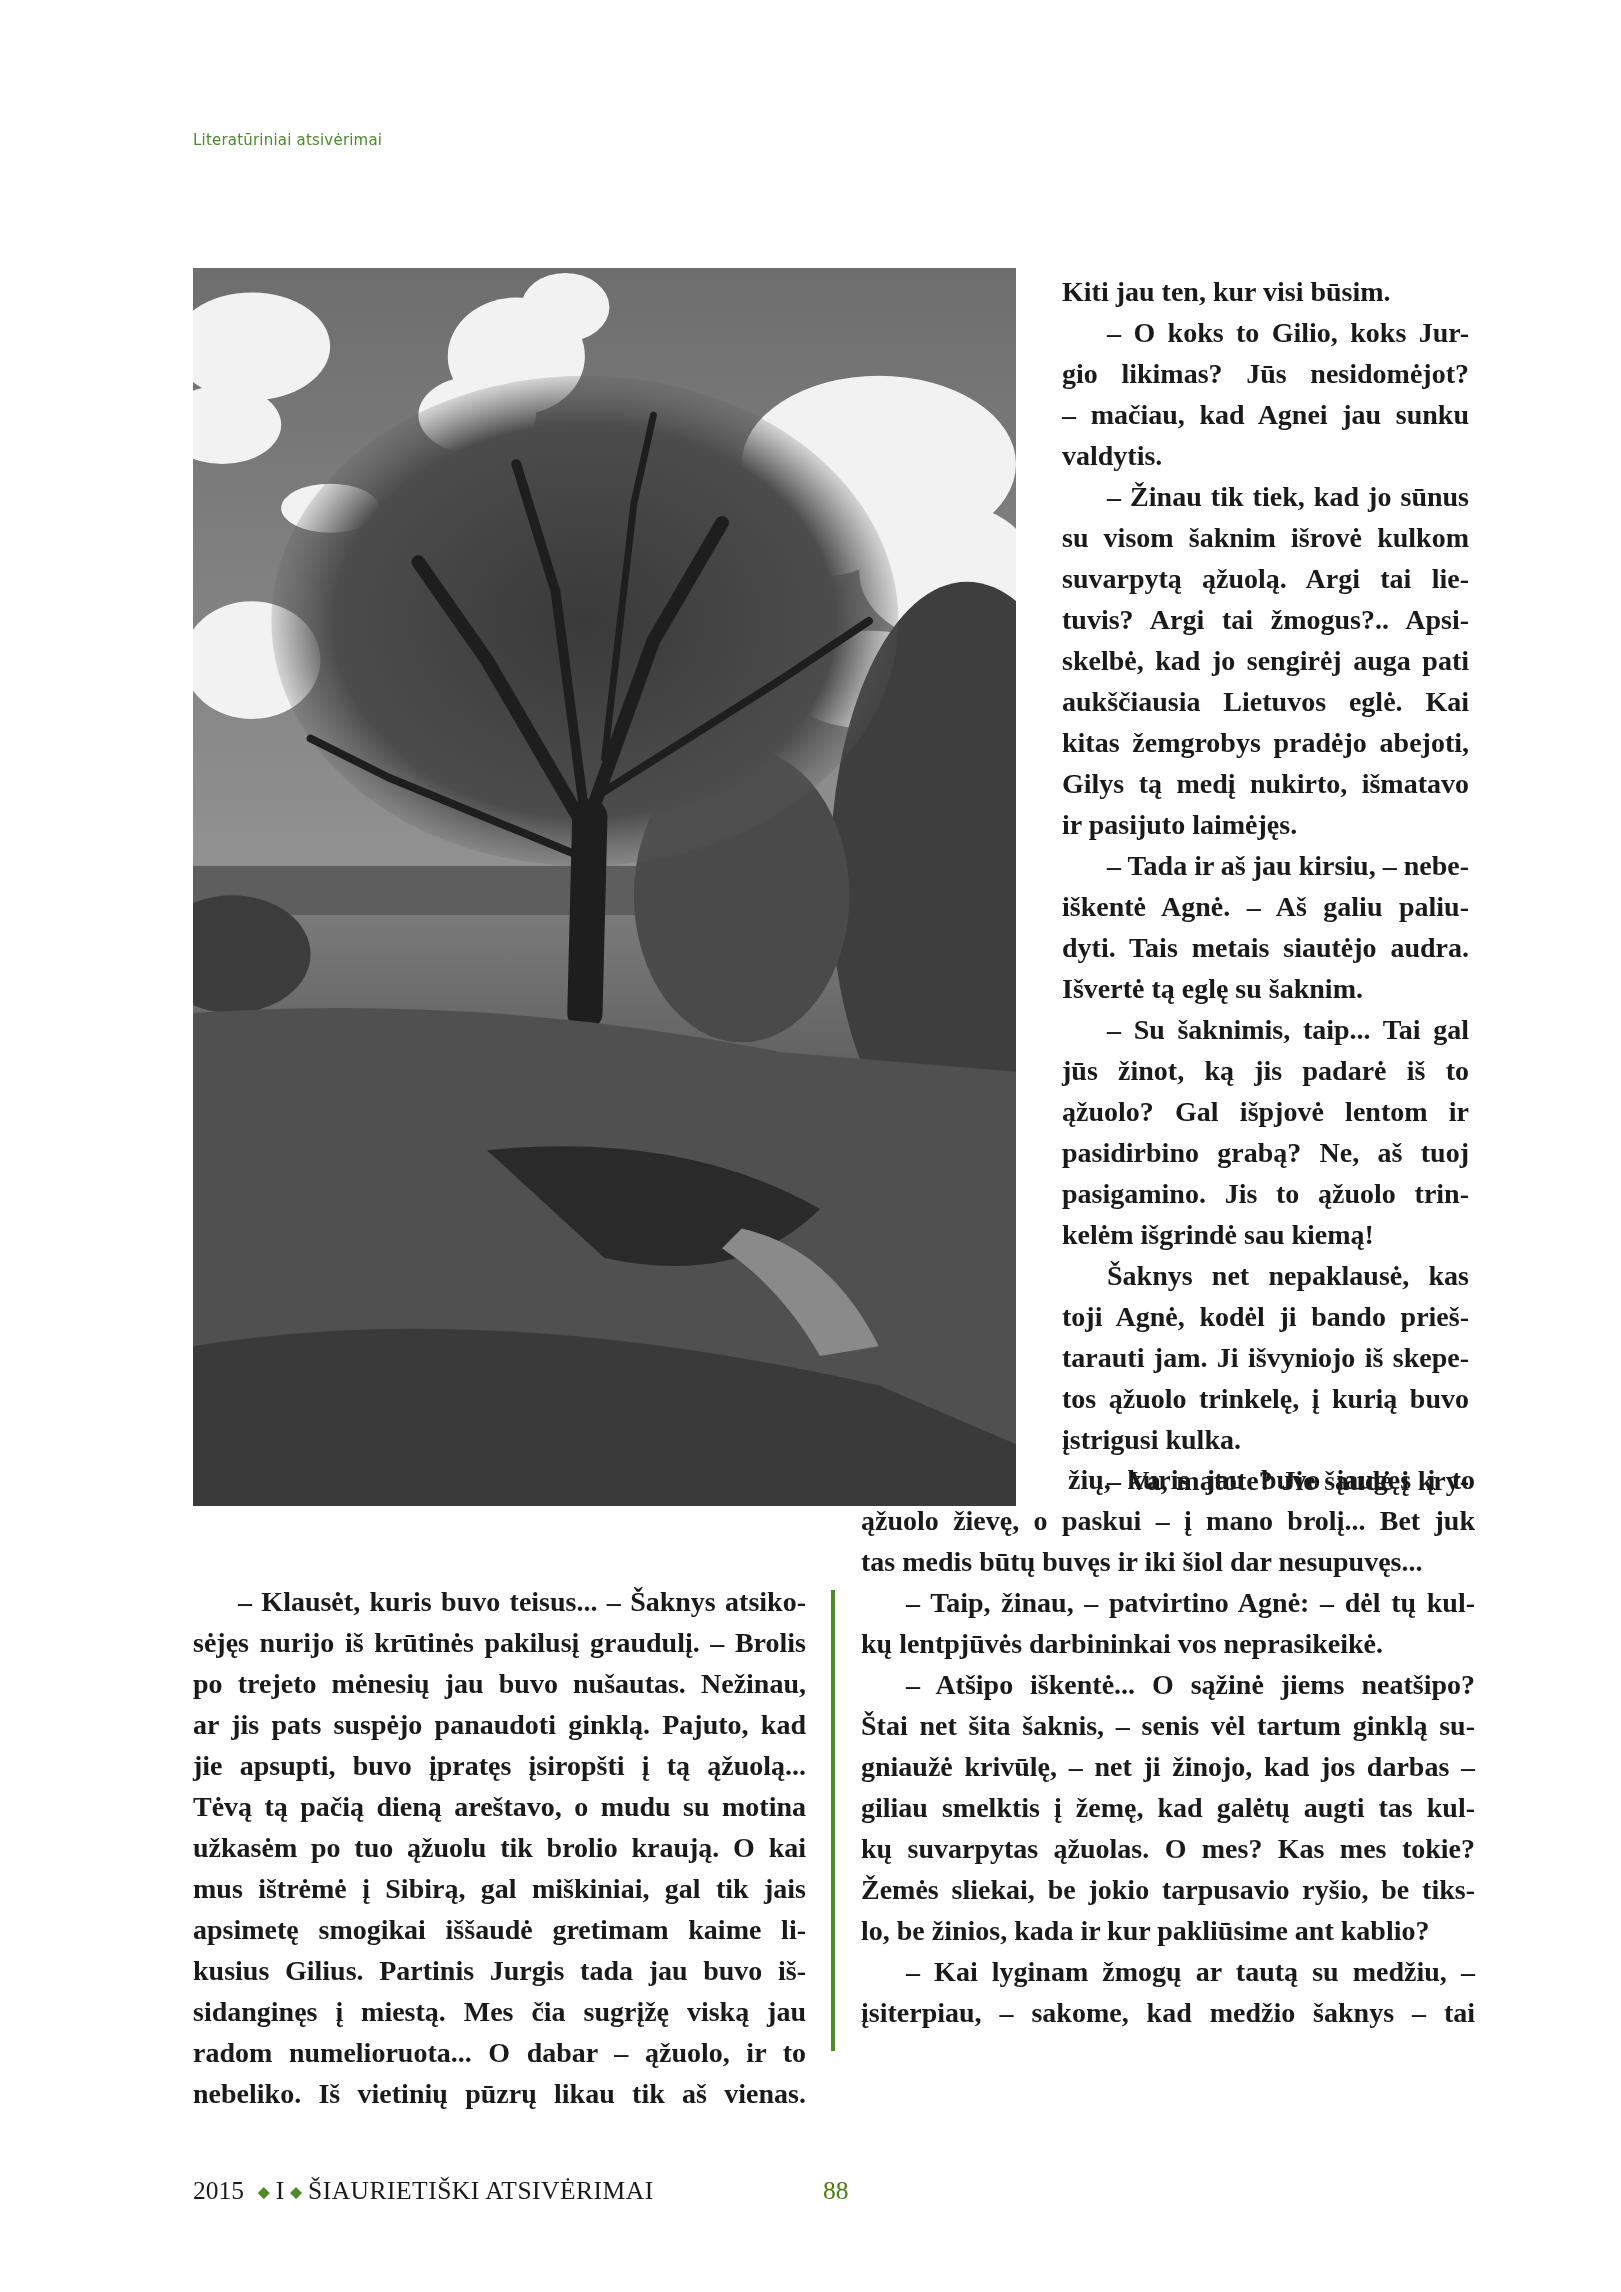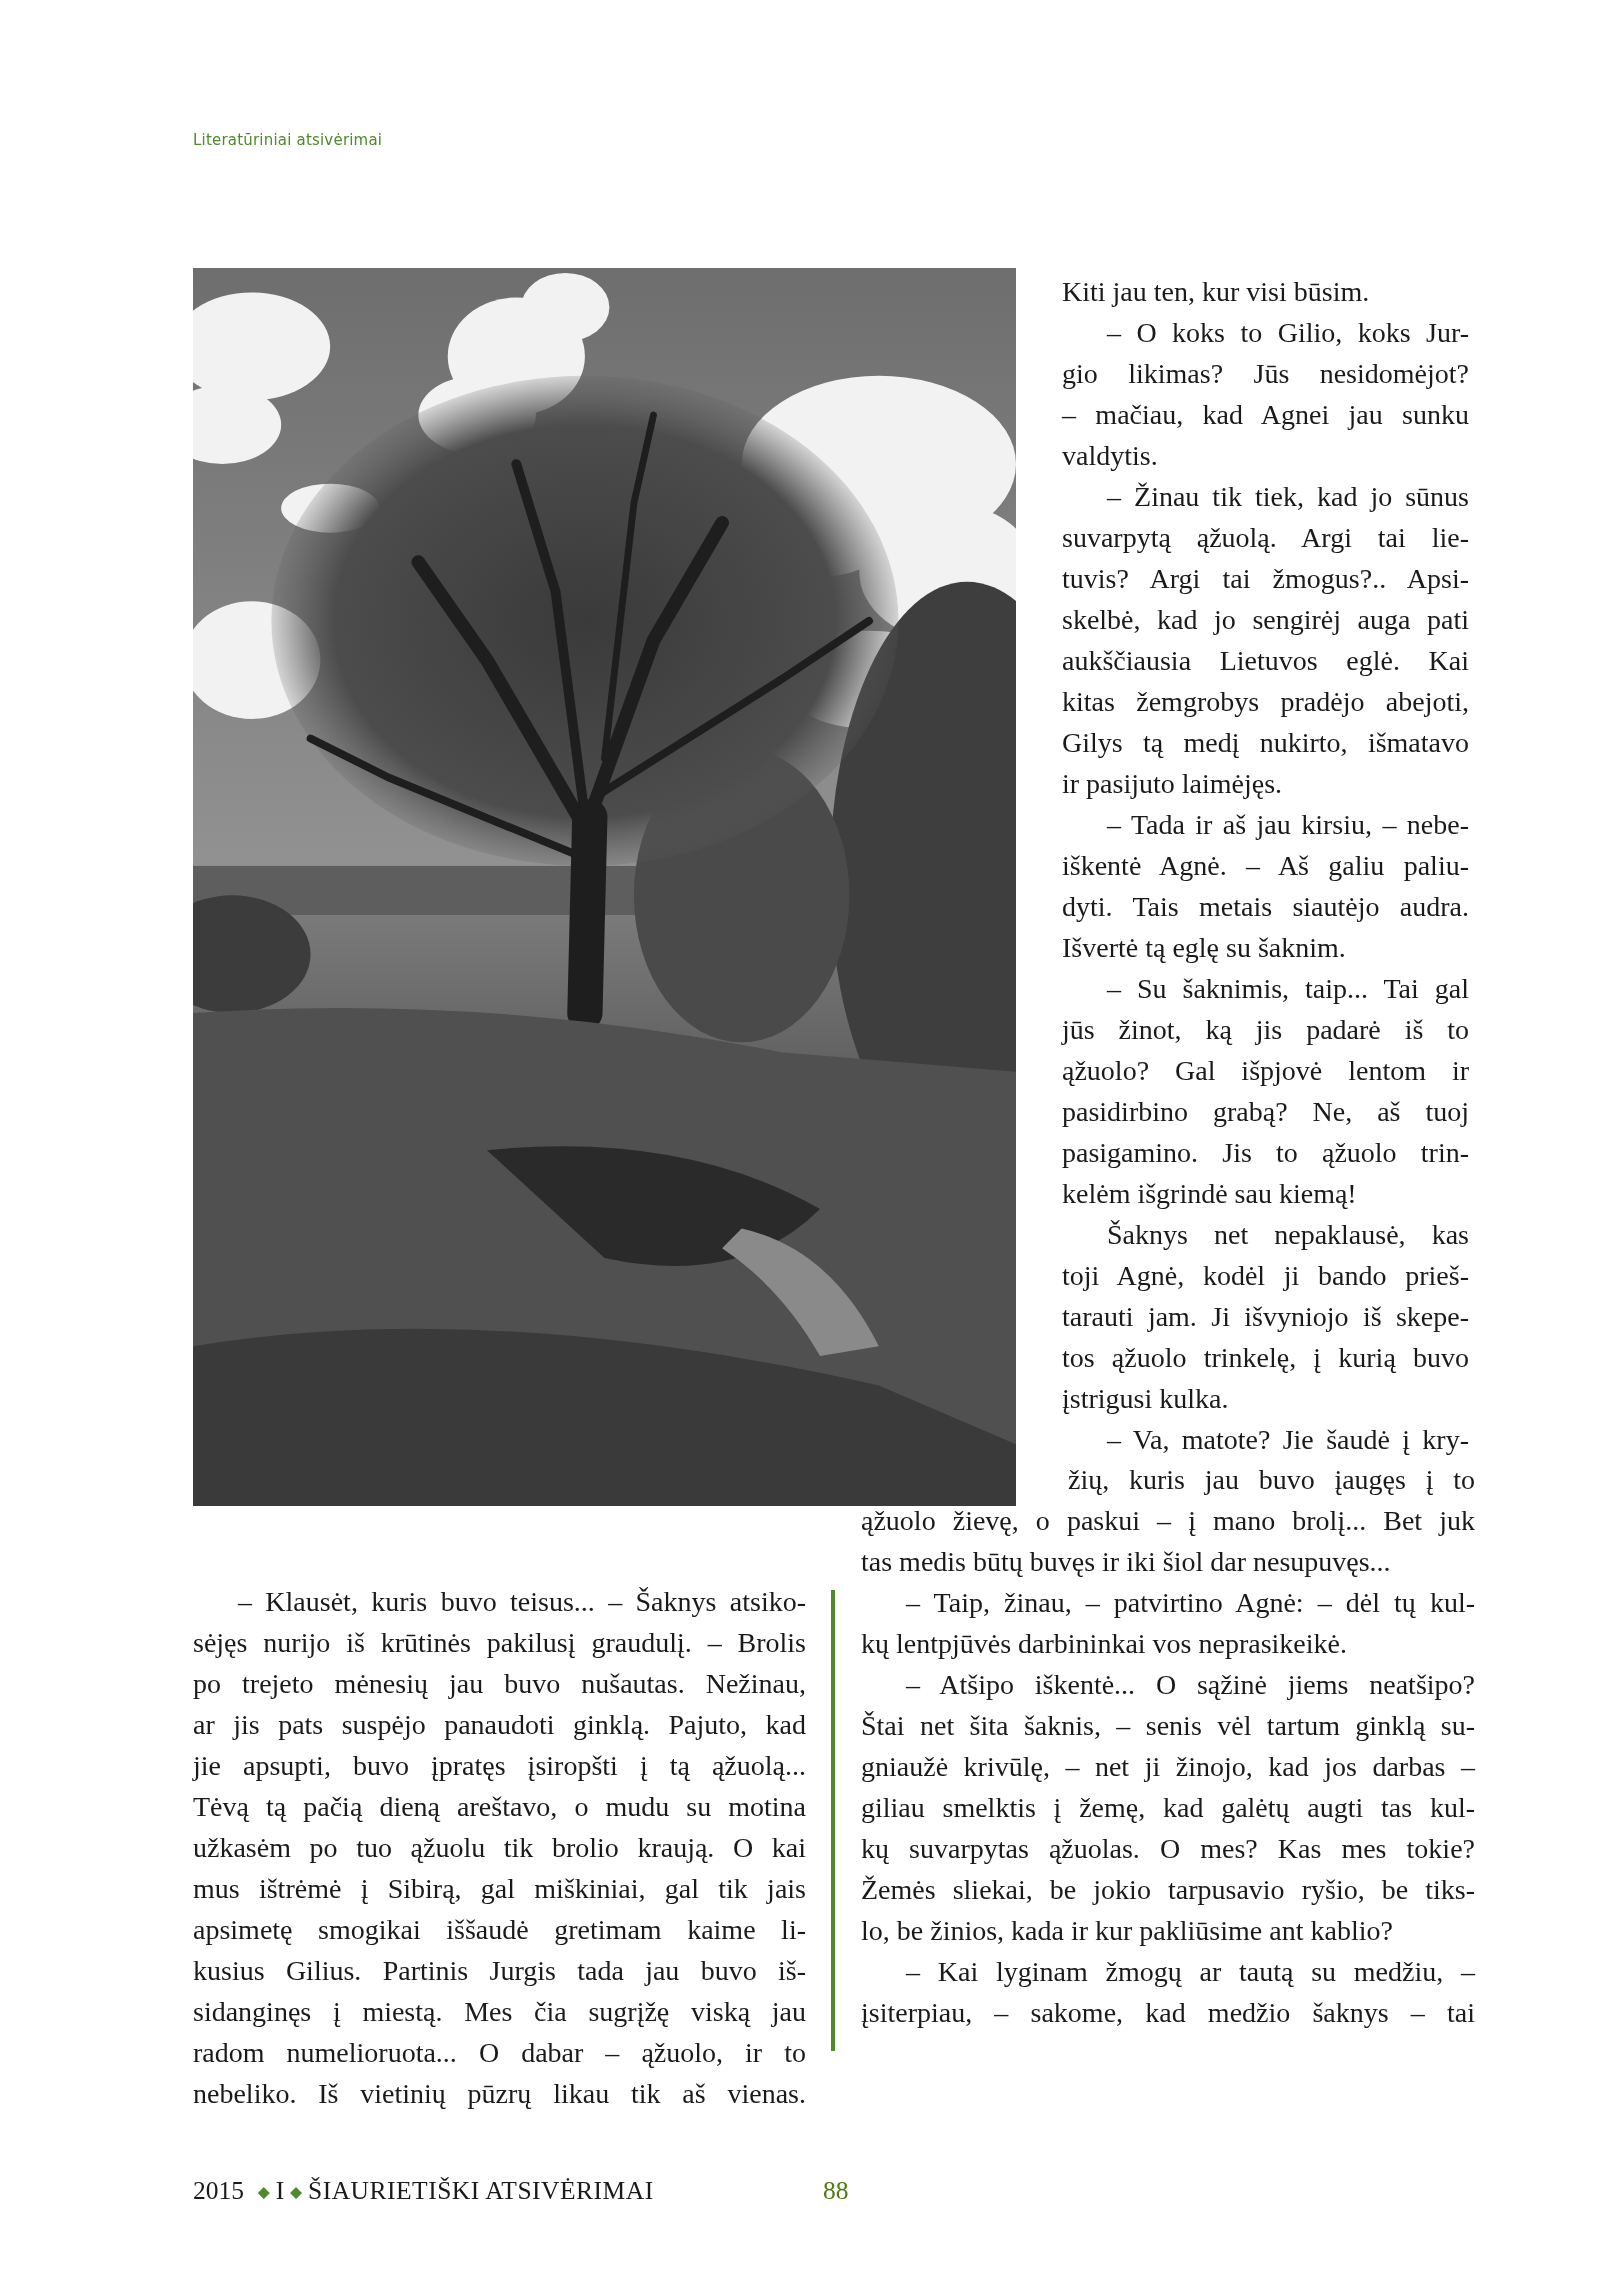--- a/index.html
+++ b/index.html
@@ -12,21 +12,21 @@
     }
     .photo {
       position: absolute; left: 193px; top: 268px; width: 823px; height: 1238px;
       overflow: hidden; background: #7c7c7c;
     }
     .photo svg { display: block; width: 100%; height: 100%; }
     .col {
       position: absolute; font-size: 28px; line-height: 41px;
       text-align: justify; hyphens: manual;
     }
-    .line { display: block; text-align: justify; text-align-last: justify; white-space: nowrap; }
+    .line { display: block; text-align: justify; text-align-last: justify; white-space: nowrap; font-weight: bold; }
     .line.last { text-align-last: left; }
     .line.ind { padding-left: 45px; }
     .col-right-top { left: 1062px; top: 271px; width: 407px; }
     .col-left-bottom { left: 193px; top: 1581px; width: 613px; }
     .col-right-bottom { left: 855px; top: 1459px; width: 614px; margin-left: 6px; }
     .col-right-bottom .line.first-wrap { padding-left: 207px; }
     .rule {
       position: absolute; left: 831px; top: 1590px; width: 3.9px; height: 461px;
       background: #4f8a2b;
     }
@@ -107,20 +107,21 @@
   </svg>
 </div>
 
 <div class="col col-right-top serif">
   <span class="line last">Kiti jau ten, kur visi būsim.</span>
   <span class="line ind">– O koks to Gilio, koks Jur-</span>
   <span class="line">gio likimas? Jūs nesidomėjot?</span>
   <span class="line">– mačiau, kad Agnei jau sunku</span>
   <span class="line last">valdytis.</span>
   <span class="line ind">– Žinau tik tiek, kad jo sūnus</span>
+  <span class="line">su visom šaknim išrovė kulkom</span>
   <span class="line">suvarpytą ąžuolą. Argi tai lie-</span>
   <span class="line">tuvis? Argi tai žmogus?.. Apsi-</span>
   <span class="line">skelbė, kad jo sengirėj auga pati</span>
   <span class="line">aukščiausia Lietuvos eglė. Kai</span>
   <span class="line">kitas žemgrobys pradėjo abejoti,</span>
   <span class="line">Gilys tą medį nukirto, išmatavo</span>
   <span class="line last">ir pasijuto laimėjęs.</span>
   <span class="line ind">– Tada ir aš jau kirsiu, – nebe-</span>
   <span class="line">iškentė Agnė. – Aš galiu paliu-</span>
   <span class="line">dyti. Tais metais siautėjo audra.</span>

